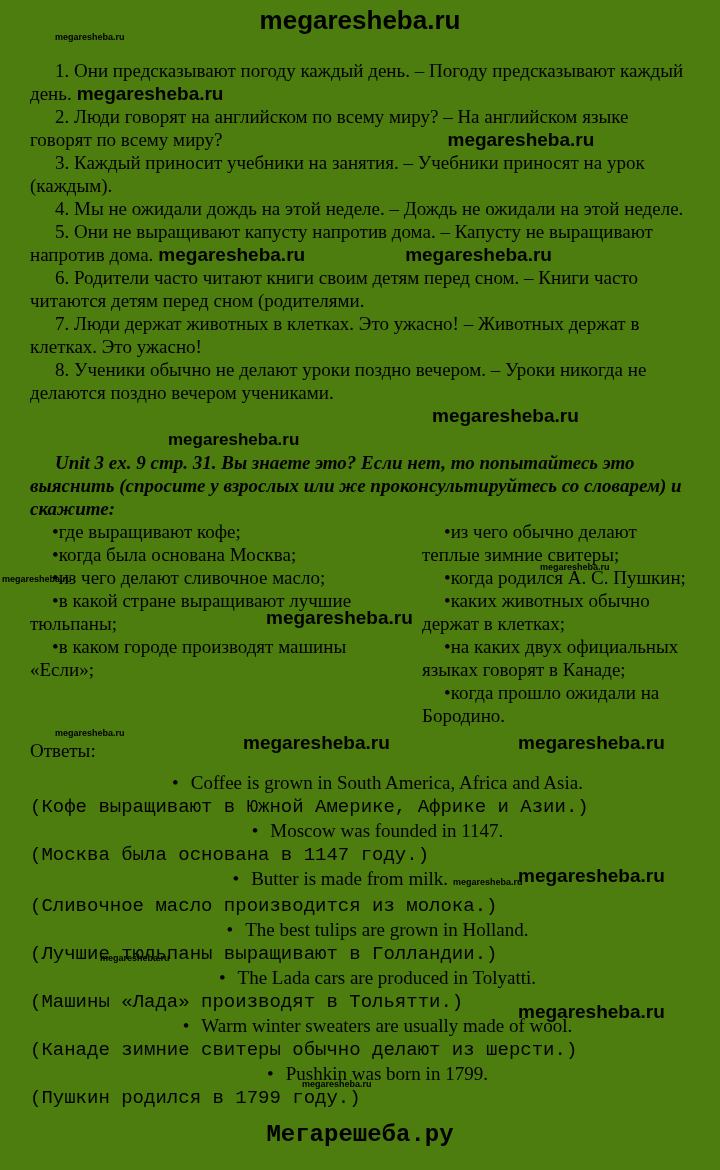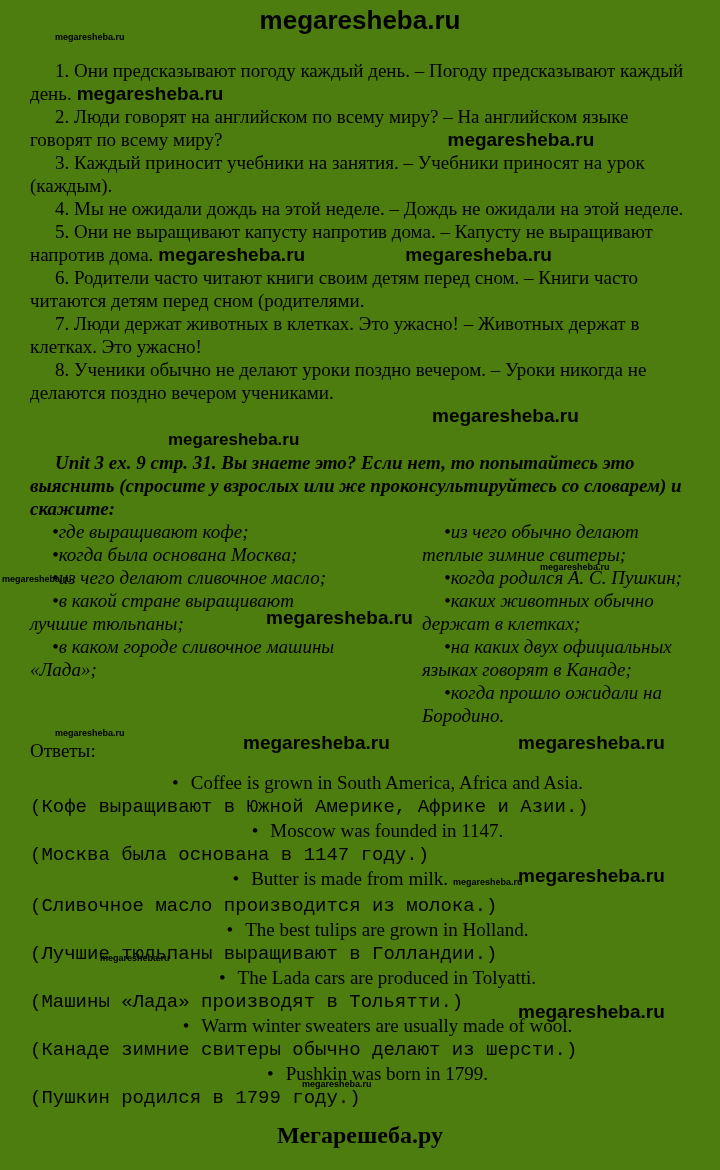--- a/index.html
+++ b/index.html
@@ -34,31 +34,31 @@
   .wm-sm { font-size: 9px; }
   .wm-abs { position: absolute; }
   .gap-sm { margin-left: 5px; }
   .gap-wide { margin-left: 225px; }
   .gap-mid { margin-left: 100px; }
   .wm-line { margin: 0; }
   .heading { margin: 0; font-weight: 700; text-indent: 25px; font-style: italic; }
   .cols { display: flex; }
   .col-left { width: 322px; margin-right: 70px; }
   .col-right { flex: 1; }
-  .bullet { text-indent: 22px; font-style: italic; }
+  .bullet { text-indent: 22px; }
   .bullet::before { content: "\2022"; }
   .answers { margin-top: 12px; line-height: 24px; }
   .ans-label { margin: 0 0 8px 0; }
   .ans-en { padding-left: 35px; text-align: center; }
   .ans-en::before { content: "\2022"; margin-right: 12px; }
   .ans-ru { padding-left: 0; font-family: Liberation Mono, monospace; }
   .site-footer {
     margin-top: 10px;
     text-align: center;
-    font-family: Liberation Serif, serif;
+    font-family: Liberation Mono, monospace;
     font-weight: 700;
     font-size: 24px;
     line-height: 30px;
   }
 </style>
 </head>
 <body>
 
 <div class="page">
 
@@ -93,21 +93,21 @@
     <div class="wm-line" style="padding-left:138px"><b class="wm wm-md">megaresheba.ru</b></div>
 
     <p class="heading">Unit 3 ex. 9 стр. 31. Вы знаете это? Если нет, то попытайтесь это выяснить (спросите у взрослых или же проконсультируйтесь со словарем) и скажите:</p>
 
     <div class="cols">
       <div class="col-left">
         <div class="bullet">где выращивают кофе;</div>
         <div class="bullet">когда была основана Москва;</div>
         <div class="bullet">из чего делают сливочное масло;</div>
         <div class="bullet">в какой стране выращивают лучшие тюльпаны;</div>
-        <div class="bullet">в каком городе сливочное машины «Лада»;</div>
+        <div class="bullet">в каком городе производят машины «Если»;</div>
       </div>
       <div class="col-right">
         <div class="bullet">из чего обычно делают теплые зимние свитеры;</div>
         <div class="bullet">когда родился А. С. Пушкин;</div>
         <div class="bullet">каких животных обычно держат в клетках;</div>
         <div class="bullet">на каких двух официальных языках говорят в Канаде;</div>
         <div class="bullet">когда прошло ожидали на Бородино.</div>
       </div>
     </div>
 

